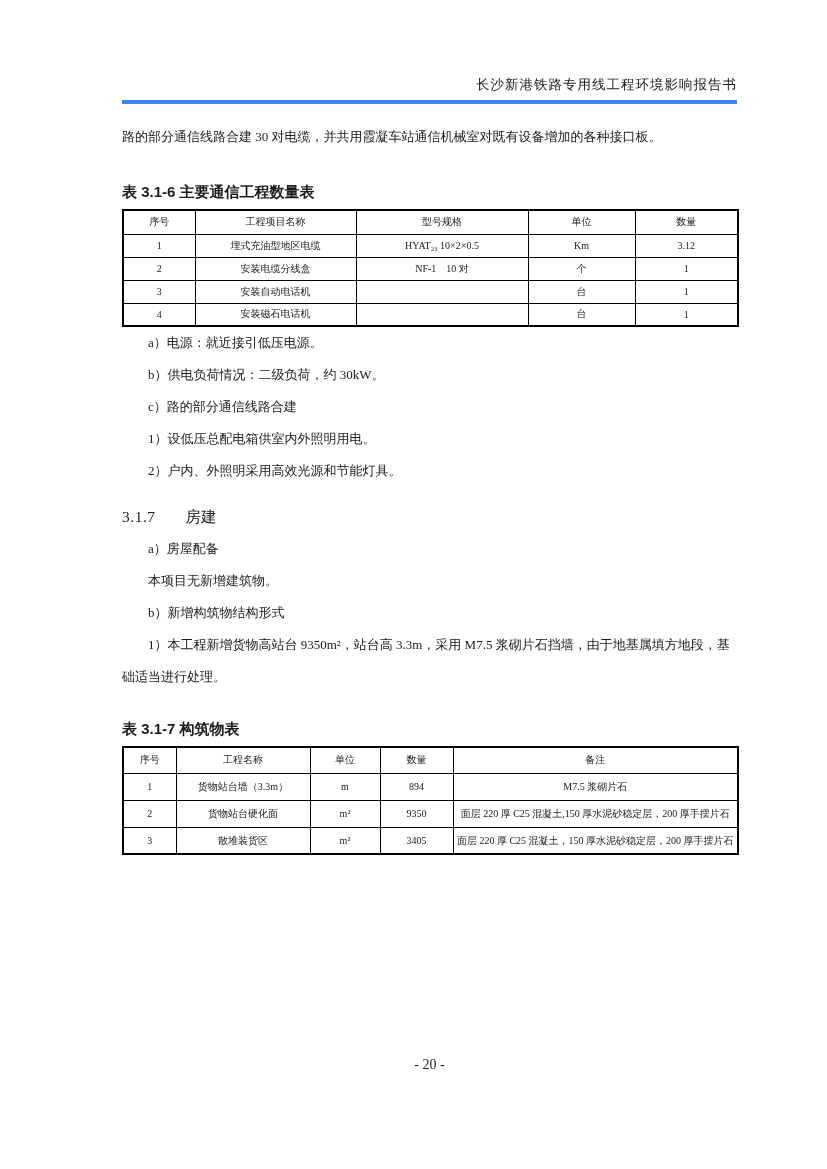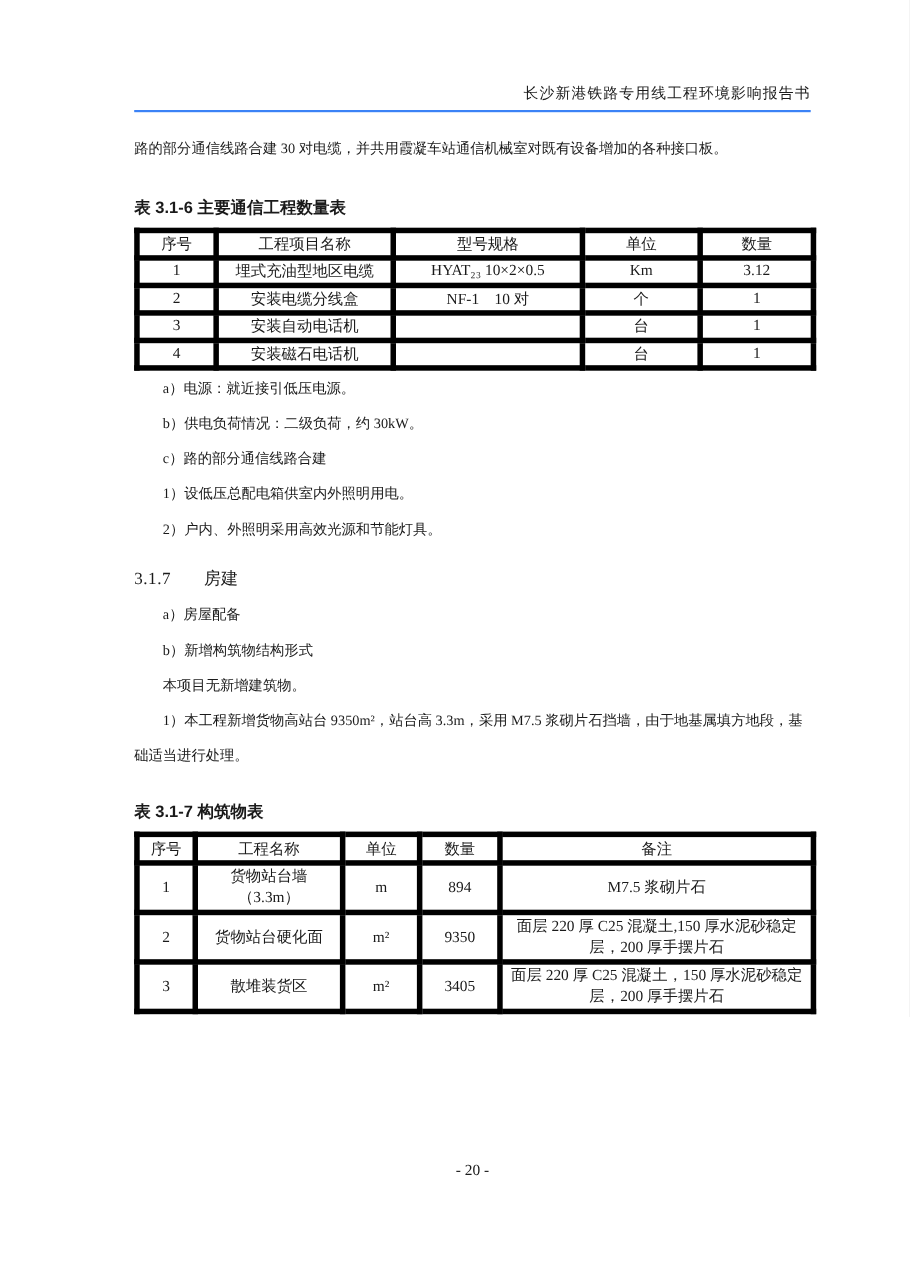--- a/index.html
+++ b/index.html
@@ -13,21 +13,21 @@
     font-family:"Liberation Serif","DejaVu Serif",serif;
     color:#1a1a1a;
     overflow:hidden;
   }
   
   .doc-header {
     text-align:right;
     font-size:13.5px;
     line-height:17px;
     padding-bottom:7px;
-    border-bottom:2px solid #3b82f6;
+    border-bottom:4px solid #3b82f6;
     letter-spacing:1px;
   }
   
   .para { margin:0; font-size:13px; line-height:32px; }
   .intro { margin-top:14px; line-height:38px; }
   .indent { text-indent:2em; }
   
   .sec-heading { margin:0; margin-top:14px; font-size:15.5px; line-height:32px; }
   .sec-heading .sec-num { letter-spacing:0.5px; }
   .sec-heading .sec-title { margin-left:26px; }
@@ -41,23 +41,23 @@
   }
   
   table.doc-table {
     border-collapse:collapse;
     table-layout:fixed;
     width:615px;
     margin-top:5px;
     border:2px solid #000;
   }
   table.doc-table th, table.doc-table td {
-    border:5px solid #000000;
+    border:1px solid #000000;
     font-weight:normal;
-    font-size:14px;
+    font-size:10px;
     text-align:center;
     vertical-align:middle;
     padding:1px 3px;
     overflow:hidden;
     box-sizing:border-box;
   }
   table.t1 th { height:24px; }
   table.t1 td { height:23px; }
   table.t2 th { height:26px; }
   table.t2 td { height:27px; line-height:19px; }
@@ -138,22 +138,22 @@
   <p class="para indent">c）路的部分通信线路合建</p>
   <p class="para indent">1）设低压总配电箱供室内外照明用电。</p>
   <p class="para indent">2）户内、外照明采用高效光源和节能灯具。</p>
 
   <p class="sec-heading">
     <span class="sec-num">3.1.7</span>
     <span class="sec-title">房建</span>
   </p>
 
   <p class="para indent">a）房屋配备</p>
+  <p class="para indent">本项目无新增建筑物。</p>
   <p class="para indent">b）新增构筑物结构形式</p>
-  <p class="para indent">本项目无新增建筑物。</p>
   <p class="para indent">1）本工程新增货物高站台 9350m²，站台高 3.3m，采用 M7.5 浆砌片石挡墙，由于地基属填方地段，基础适当进行处理。</p>
 
   <div class="tbl-caption">表 3.1-7 构筑物表</div>
 
   <table class="doc-table t2">
     <colgroup>
       <col style="width:53px">
         <col style="width:134px">
         <col style="width:70px">
         <col style="width:73px">

